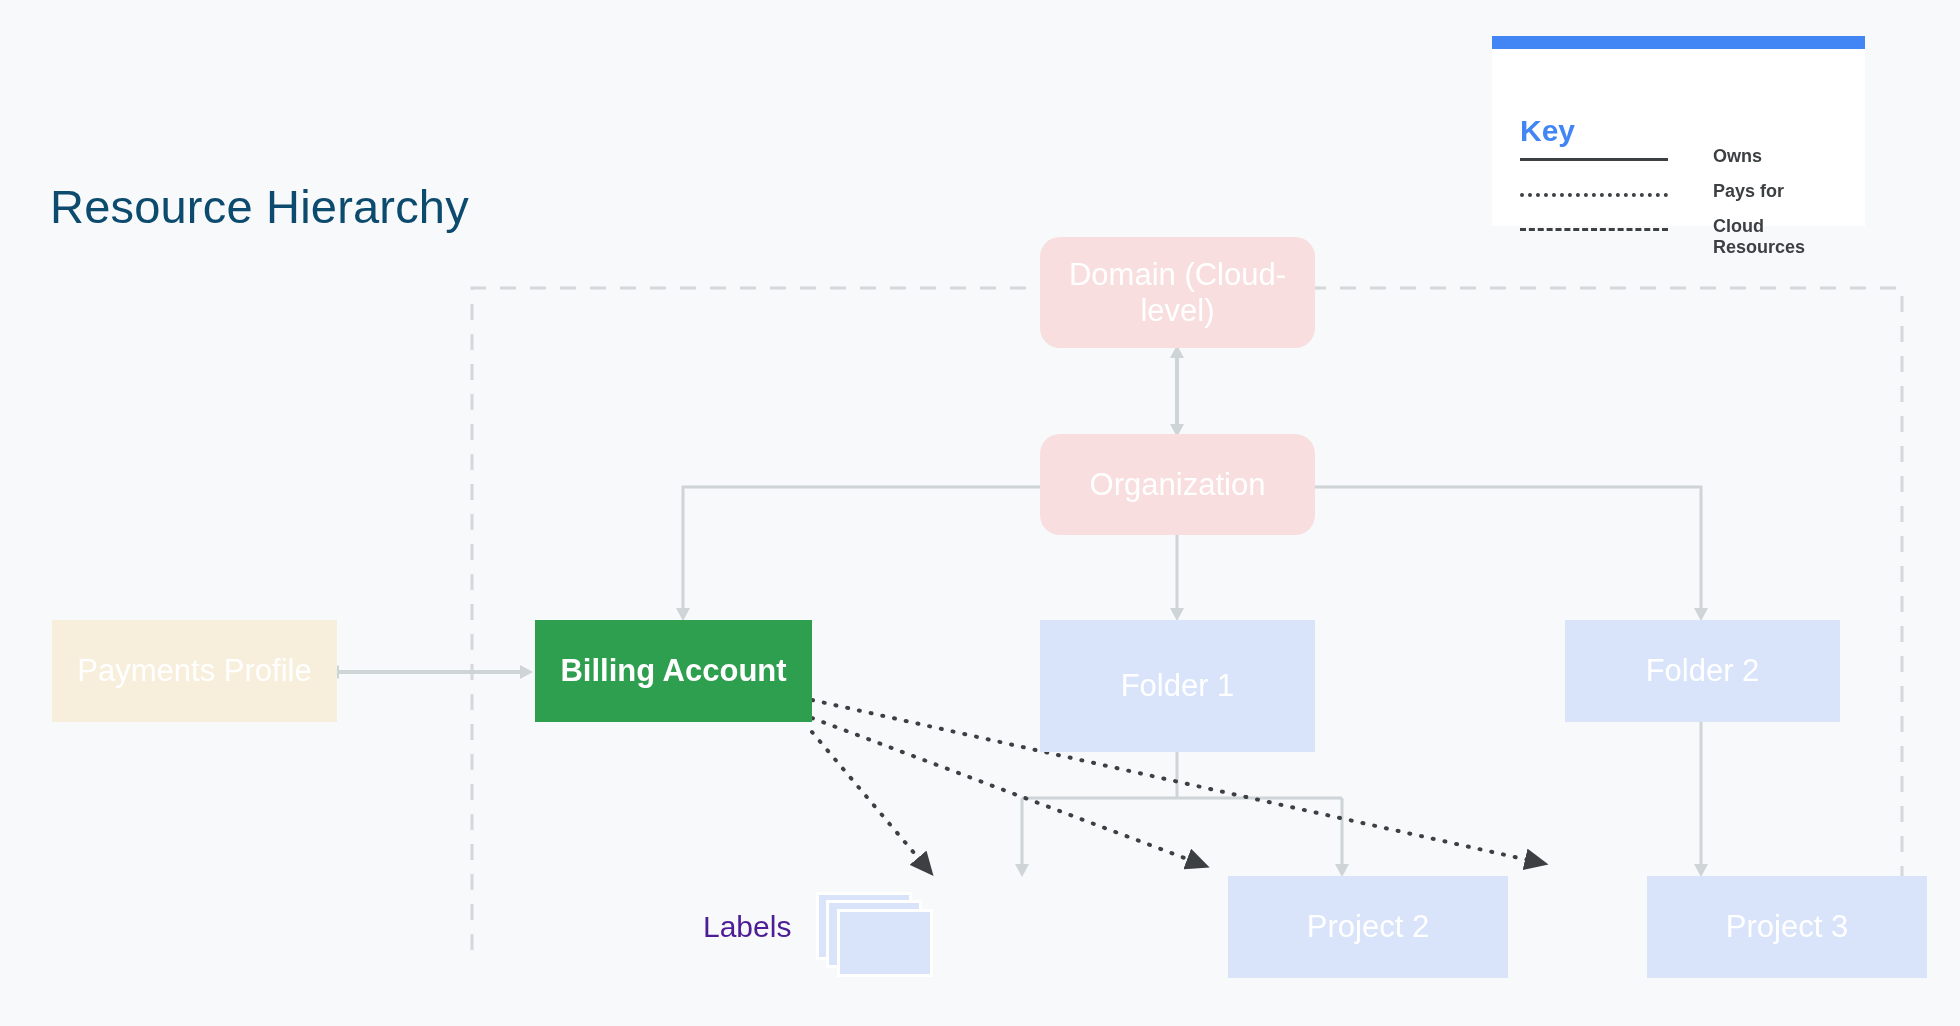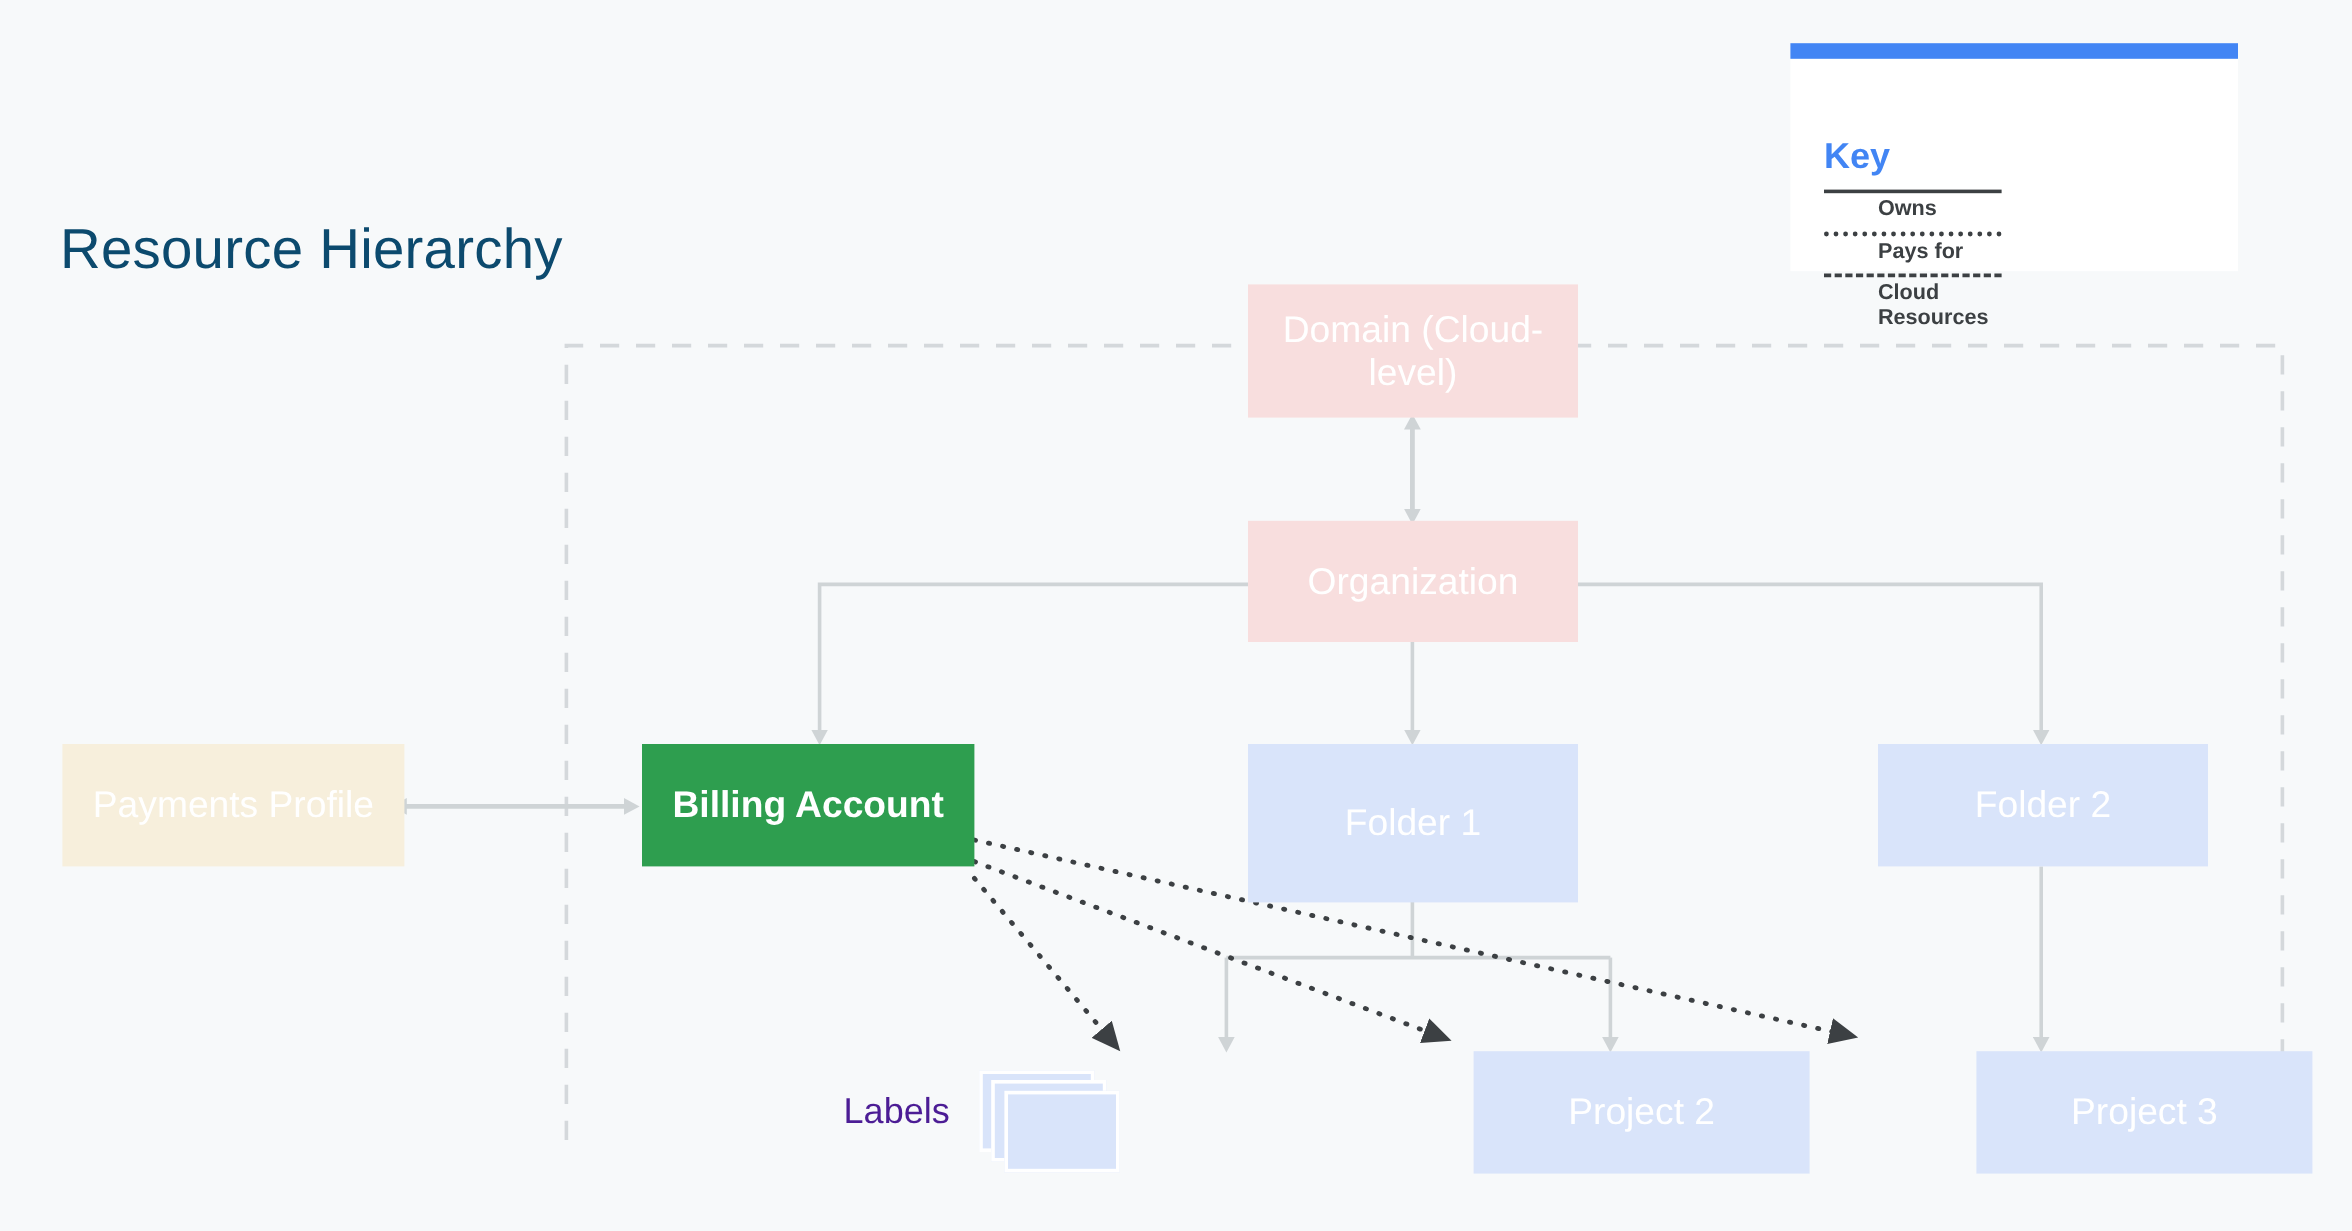--- a/index.html
+++ b/index.html
@@ -16,21 +16,21 @@
   .node{
     position:absolute;
     display:flex;align-items:center;justify-content:center;
     box-sizing:border-box;
     text-align:center;
     line-height:1.15;
   }
   .node-label{pointer-events:none;}
 
   
-  .n-pink   {background:#F8DEDE;}
+  .n-pink   {background:#F8DEDE;border-radius:20px;}
   .n-pink   .node-label{color:#FFFFFF;font-size:31px;font-weight:400;}
   .n-blue   {background:#D9E4FA;}
   .n-blue   .node-label{color:#FFFFFF;font-size:31px;font-weight:400;}
   .n-green  {background:#2E9E4F;}
   .n-green  .node-label{color:#FFFFFF;font-size:31px;font-weight:700;}
   .n-cream  {background:#F7EFDC;}
   .n-cream  .node-label{color:#FFFFFF;font-size:31px;font-weight:400;text-align:right;}
 
   
   #page-title{
@@ -58,21 +58,21 @@
   
   #key-box{
     position:absolute;left:1492px;top:36px;width:373px;height:190px;
     background:#FFFFFF;box-sizing:border-box;
   }
   #key-bar{position:absolute;left:0;top:0;width:373px;height:13px;background:#4285F4;}
   #key-title{
     position:absolute;left:28px;top:78px;
     font-size:30px;font-weight:700;color:#4285F4;white-space:nowrap;
   }
-  .key-row{position:absolute;left:28px;display:flex;align-items:flex-start;flex-direction:column;}
+  .key-row{position:absolute;left:28px;display:flex;align-items:flex-start;}
   .key-sample{width:148px;height:2px;flex:none;margin-top:12px;}
   .key-text{
     margin-left:45px;font-size:18px;font-weight:700;color:#3C4043;
     line-height:1.18;width:130px;
   }
   .smp-solid {border-top:3px solid #3C4043;}
   .smp-dotted{border-top:4px dotted #3C4043;}
   .smp-dashed{border-top:3px dashed #3C4043;}
   .key-row.r1{top:110px;}
   .key-row.r2{top:145px;}

